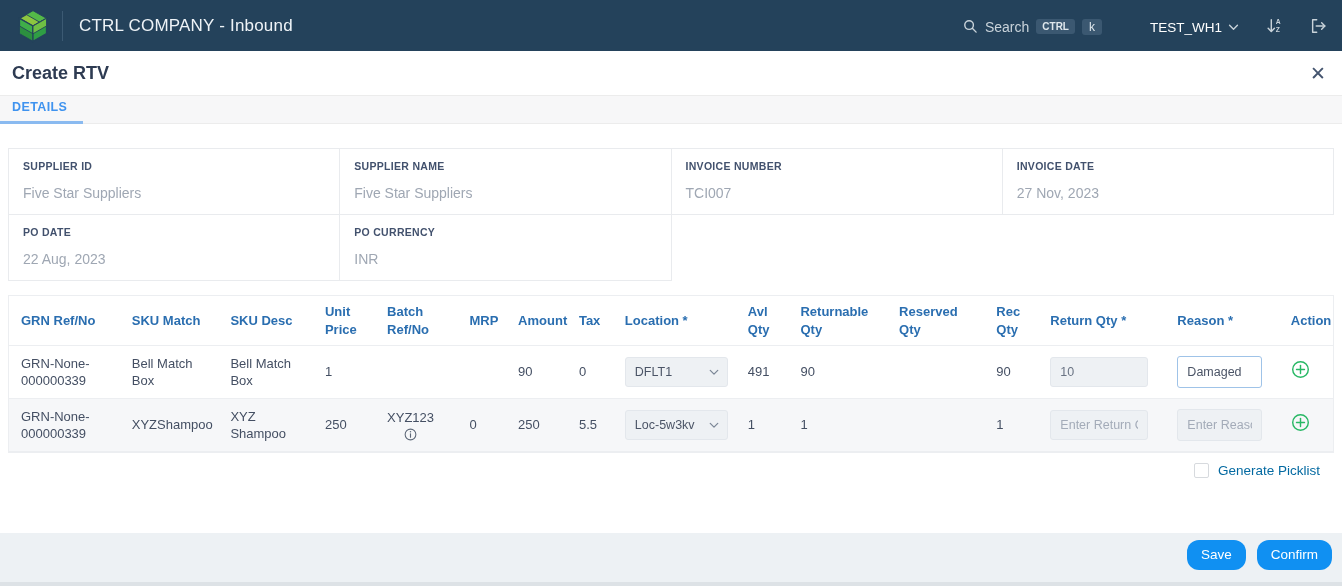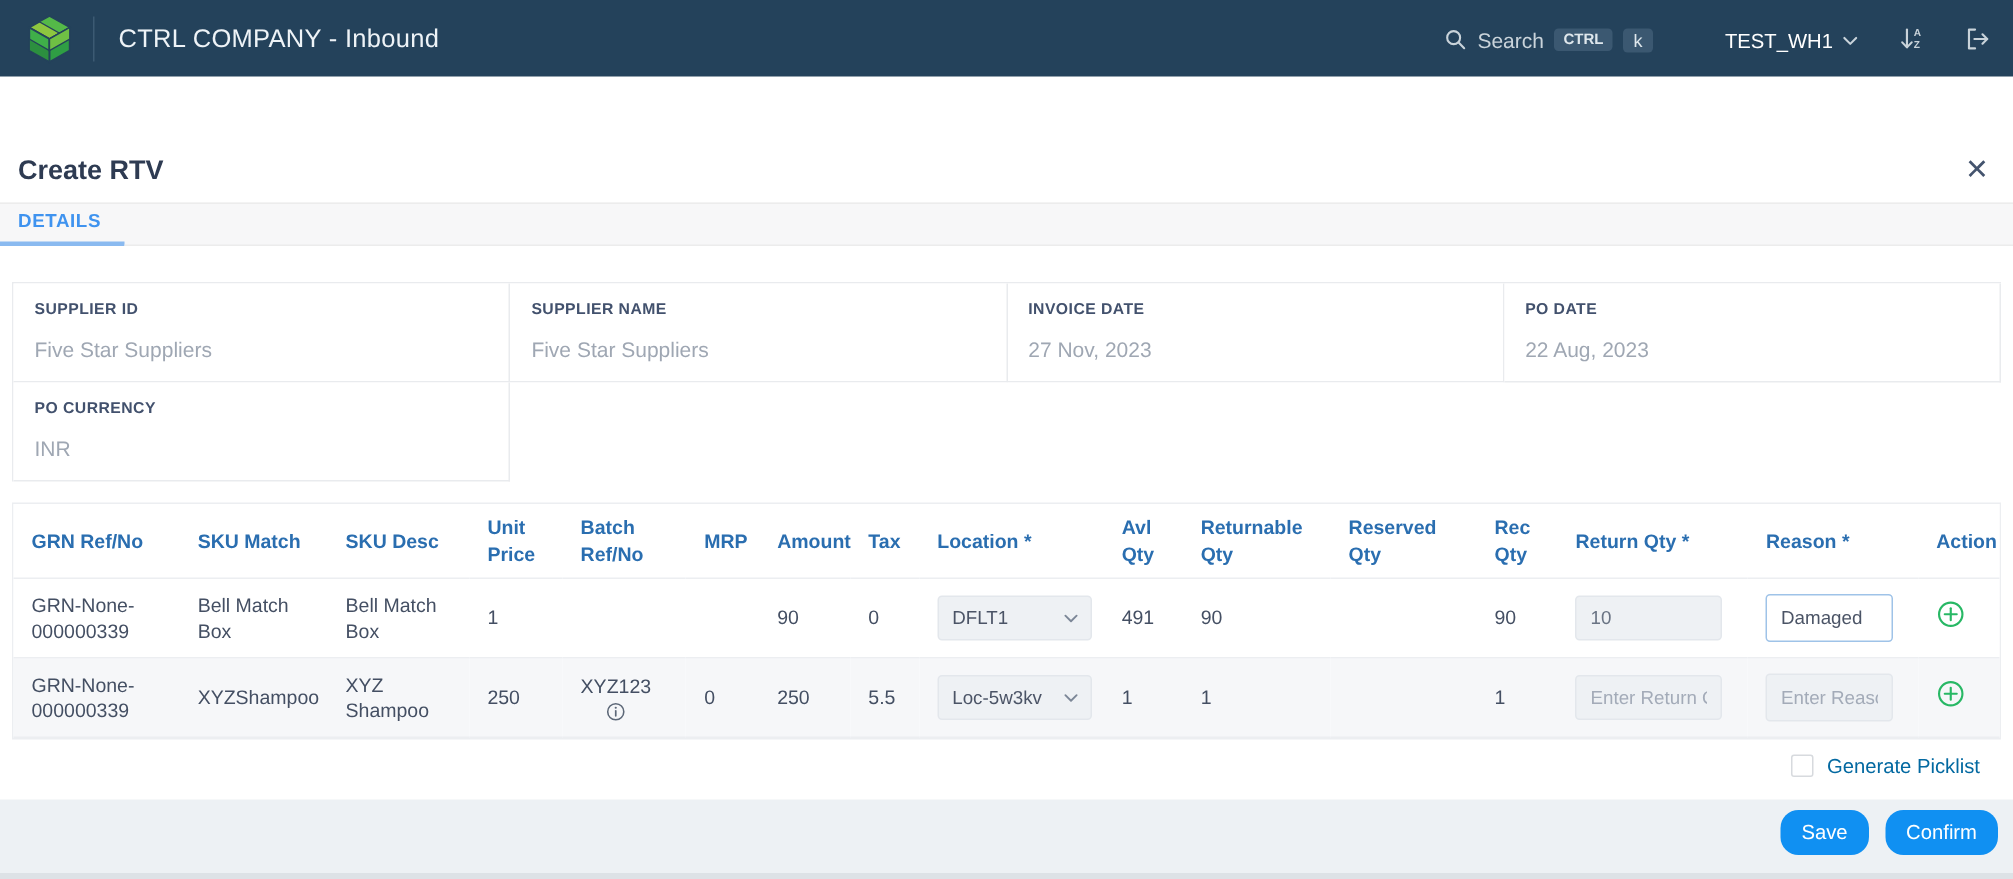--- a/index.html
+++ b/index.html
@@ -14,21 +14,21 @@
   .header-right { margin-left:auto; display:flex; align-items:flex-end; gap:26px; }
   .search-group { display:flex; align-items:center; gap:7px; cursor:pointer; }
   .search-label { color:#c9d3da; font-size:14px; }
   .kbd { background:#3b5871; color:#dfe7ec; border-radius:3px; padding:2px 6px; font-size:10px; font-weight:700; }
   .kbd.key-k { font-size:12px; font-weight:400; padding:1px 7px; }
   .wh-select { display:flex; align-items:center; gap:6px; color:#fff; font-size:13.5px; font-weight:500;
                margin-left:22px; cursor:pointer; }
   .icon-btn { display:flex; align-items:center; justify-content:center; cursor:pointer; }
 
   
-  .panel-head { height:44px; display:flex; align-items:center; justify-content:space-between; padding:0 16px 0 12px;margin-top:40px; }
+  .panel-head { height:44px; display:flex; align-items:center; justify-content:space-between; padding:0 16px 0 12px; }
   .panel-title { color:#2e3b52; font-size:18px; font-weight:700; }
   .close-x { color:#44546e; font-size:19px; cursor:pointer; line-height:1; }
 
   
   .tab-bar { height:29px; background:#f7f7f8; border-top:1px solid #ececec; display:flex; align-items:flex-end; }
   .tab { color:#3f93ef; font-size:12.5px; font-weight:700; letter-spacing:.4px;
          padding:0 16px 7px 12px; border-bottom:3px solid #8abaf0; cursor:pointer; }
   .tab-bar-rest { flex:1; border-bottom:1px solid #ececec; height:100%; }
 
   
@@ -144,20 +144,24 @@
 
 <div class="form-wrap">
   <div class="form-grid">
     <div class="fcell">
       <div class="flabel">SUPPLIER ID</div>
       <div class="fvalue">Five Star Suppliers</div>
     </div>
     <div class="fcell">
       <div class="flabel">SUPPLIER NAME</div>
       <div class="fvalue">Five Star Suppliers</div>
+    </div>
+    <div class="fcell">
+      <div class="flabel">INVOICE NUMBER</div>
+      <div class="fvalue">TCI007</div>
     </div>
     <div class="fcell">
       <div class="flabel">INVOICE DATE</div>
       <div class="fvalue">27 Nov, 2023</div>
     </div>
     <div class="fcell">
       <div class="flabel">PO DATE</div>
       <div class="fvalue">22 Aug, 2023</div>
     </div>
     <div class="fcell">

